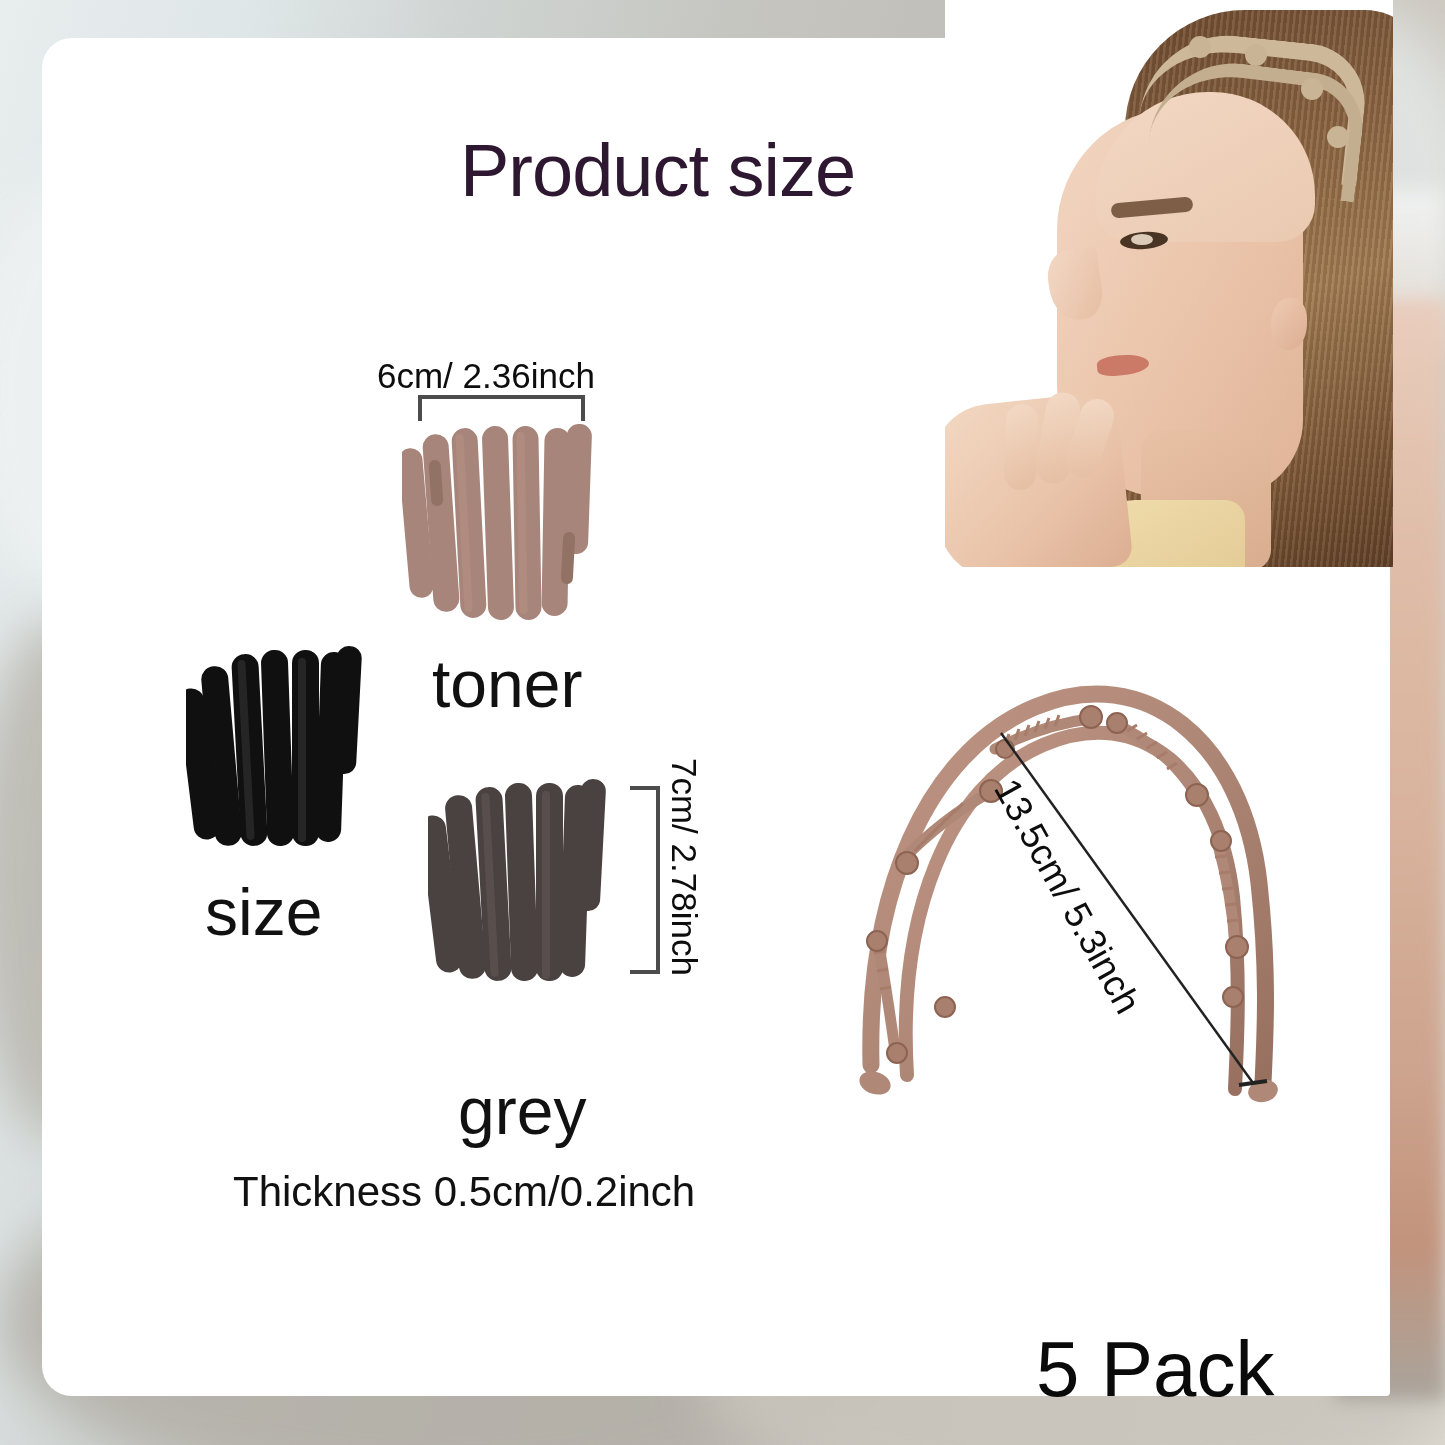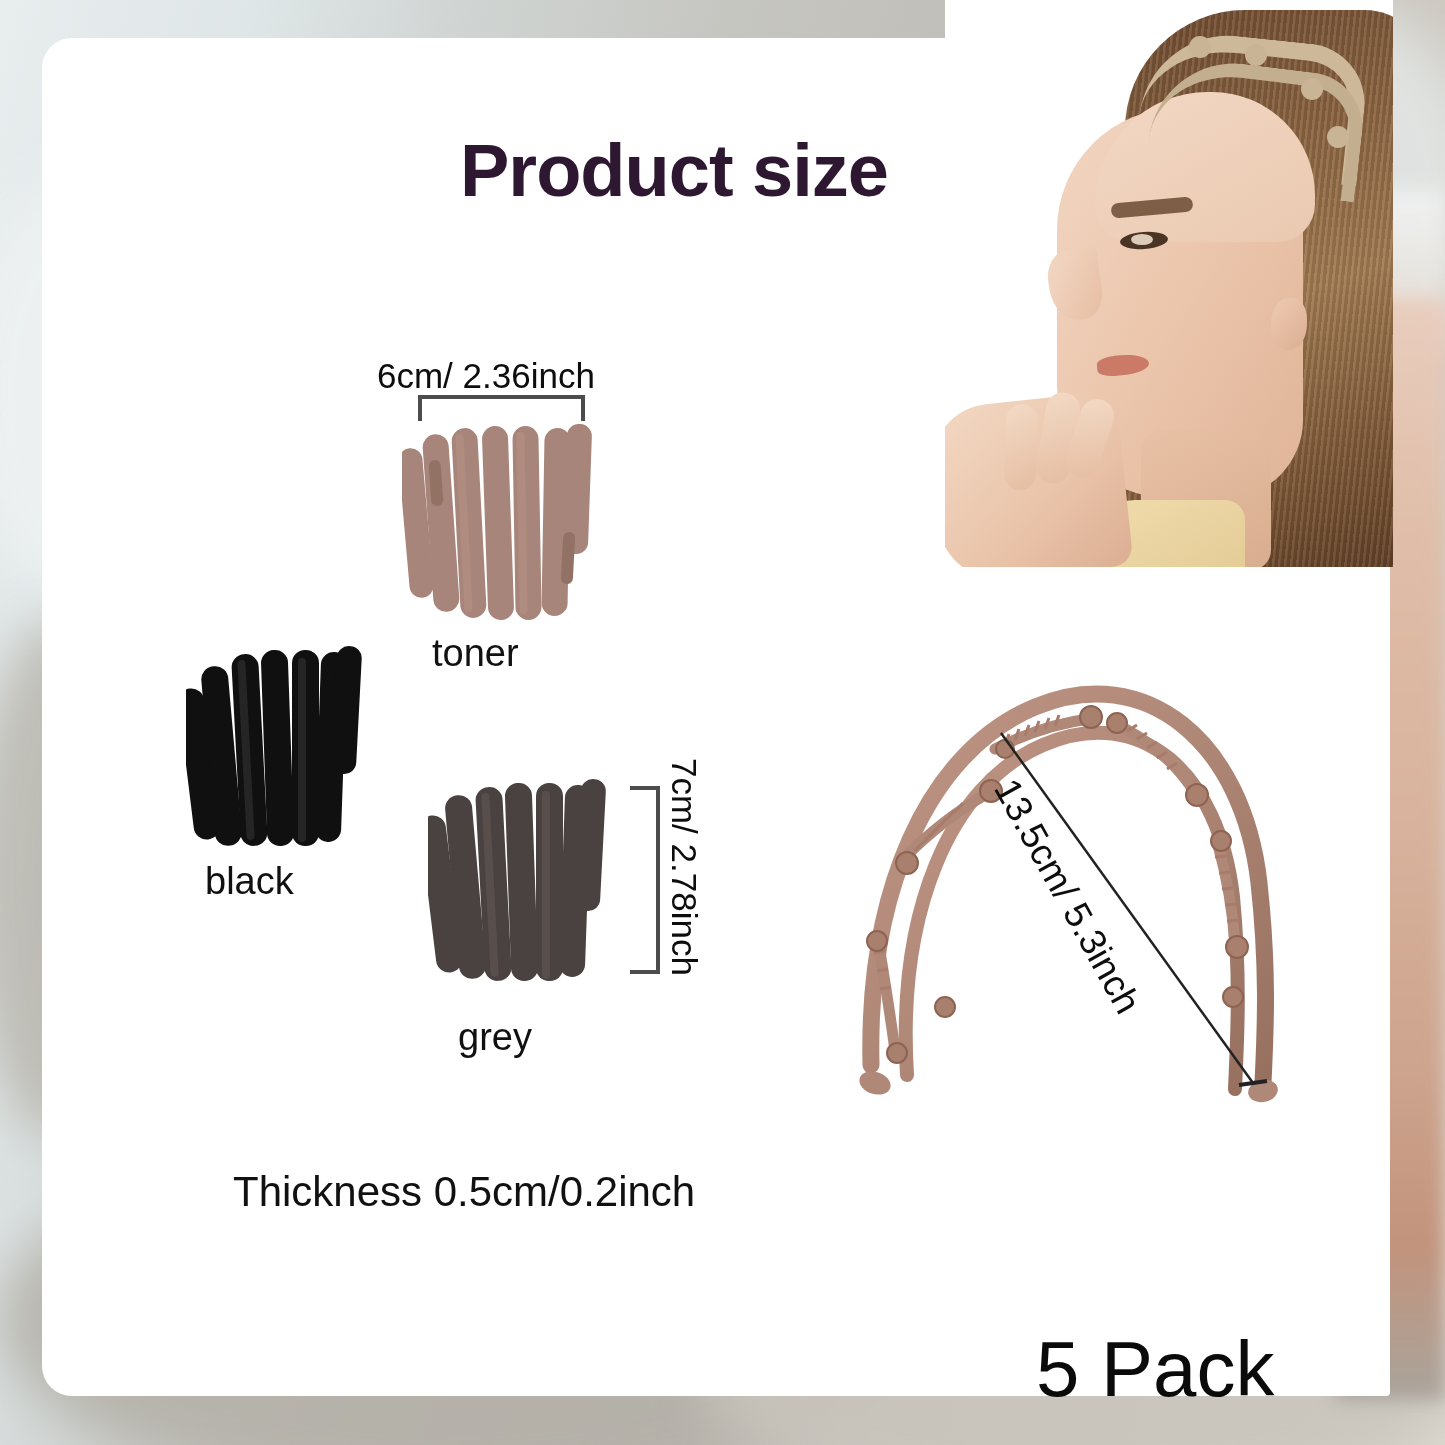--- a/index.html
+++ b/index.html
@@ -61,21 +61,21 @@
     border-radius: 30px 4px 4px 30px;
     box-shadow: 0 0 0 0 rgba(0,0,0,0);
   }
 
   
   .headline {
     position: absolute;
     left: 460px;
     top: 128px;
     font-size: 74px;
-    font-weight: bold;
+    font-weight: normal;
     letter-spacing: -1px;
     color: #2e1730;
     white-space: nowrap;
   }
 
   
   .model-photo {
     position: absolute;
     left: 945px;
     top: 0px;
@@ -225,27 +225,28 @@
   
   .stack-toner { left: 402px; top: 420px; width: 196px; height: 206px; }
   
   .stack-black { left: 186px; top: 640px; width: 180px; height: 212px; }
   
   .stack-grey  { left: 428px; top: 775px; width: 182px; height: 212px; }
 
   
   .lbl {
     position: absolute;
-    font-size: 38px;
+    font-size: 66px;
     color: #111111;
     white-space: nowrap;
+    margin-top: 14px;
   }
   .lbl-toner { left: 432px; top: 632px; }
   .lbl-black { left: 205px; top: 860px; }
-  .lbl-grey  { left: 458px; top: 1016px; }
+  .lbl-grey  { left: 458px; top: 1059px; }
 
   .dim-text {
     position: absolute;
     font-size: 35px;
     color: #0d0d0d;
     white-space: nowrap;
   }
   .dim-h { left: 377px; top: 356px; text-align: right; }
 
   .dim-v {
@@ -390,21 +391,21 @@
         <rect x="132" y="12" width="26" height="190" rx="13" transform="rotate(2 145 107)"></rect>
         <rect x="148" y="6" width="25" height="128" rx="12" transform="rotate(3 160 70)"></rect>
       </g>
       <g fill="#2e2e2e" opacity="0.7">
         <rect x="56" y="20" width="8" height="180" rx="4" transform="rotate(-3 60 110)"></rect>
         <rect x="112" y="18" width="8" height="184" rx="4" transform="rotate(0 116 110)"></rect>
       </g>
       <g fill="#ffffff" opacity="0.0"></g>
     </svg>
   </div>
-  <div class="lbl lbl-black">black</div>
+  <div class="lbl lbl-black">size</div>
 
   <div class="stack stack-grey">
     <svg width="182" height="212" viewBox="0 0 182 212">
       <g fill="#4a4240">
         <rect x="0" y="40" width="26" height="158" rx="13" transform="rotate(-7 13 119)"></rect>
         <rect x="24" y="20" width="27" height="184" rx="13" transform="rotate(-5 37 112)"></rect>
         <rect x="52" y="12" width="27" height="194" rx="13" transform="rotate(-3 65 109)"></rect>
         <rect x="80" y="8" width="27" height="198" rx="13" transform="rotate(-2 93 107)"></rect>
         <rect x="108" y="8" width="27" height="198" rx="13" transform="rotate(0 121 107)"></rect>
         <rect x="134" y="10" width="26" height="192" rx="13" transform="rotate(2 147 106)"></rect>

